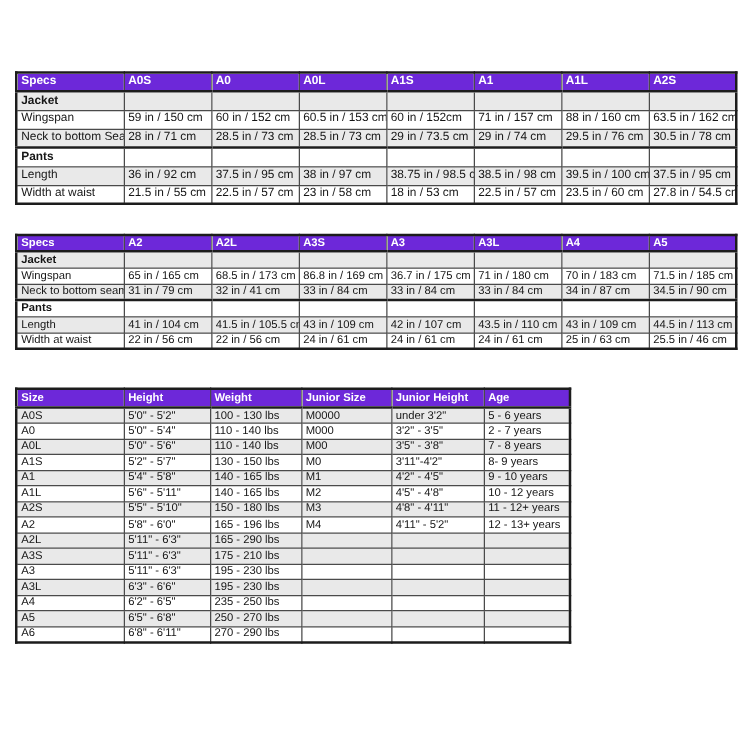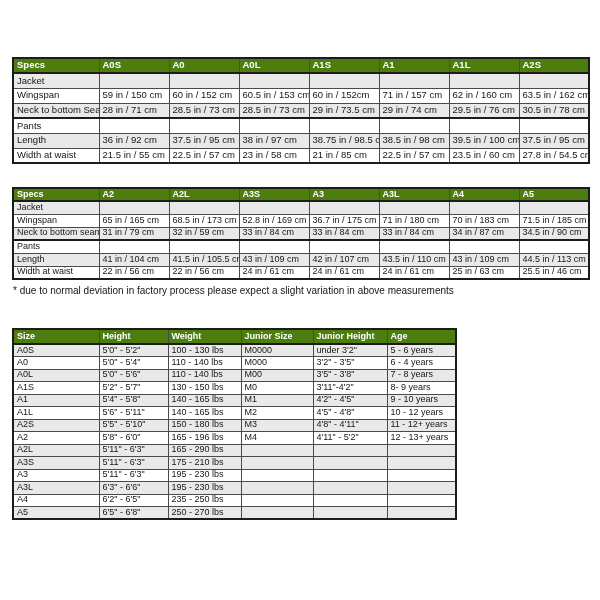--- a/index.html
+++ b/index.html
@@ -20,31 +20,31 @@
     border:1px solid #4a4a4a;
     padding:0 3px;
     font-size:9.5px;
     line-height:1.1;
     color:#161616;
     text-align:left;
     vertical-align:middle;
     white-space:nowrap;
     overflow:hidden;
   }
-  thead th { background:#4d7c0f; color:#ffffff; font-weight:bold; }
+  thead th { background:#6d28d9; color:#ffffff; font-weight:bold; }
   tr.shaded td { background:#e9e9e9; }
-  tr.section td { font-weight:normal; border-top:2px solid #1c1c1c; }
+  tr.section td { font-weight:bold; border-top:2px solid #1c1c1c; }
 
   #spec-table-1 { left:12px; top:57px;  width:576px; }
   #spec-table-1 tr { height:15px; }
   #spec-table-2 { left:12px; top:187px; width:576px; }
   #spec-table-2 tr { height:13px; }
   #spec-table-2 th, #spec-table-2 td { font-size:9px; }
 
-  #size-table { left:12px; top:328px; width:443px;padding-left:28px; }
+  #size-table { left:12px; top:310px; width:443px;padding-left:28px; }
   #size-table thead tr { height:15px; }
   #size-table tbody tr { height:12.5px; }
   #size-table th, #size-table td { font-size:9px; }
   #size-table thead th { border-bottom:2px solid #1c1c1c; }
 
   col.c-label { width:86px; }
   col.c-size  { width:70px; }
   col.s1 { width:86px; } col.s2 { width:69px; } col.s3 { width:73px; }
   col.s4 { width:72px; } col.s5 { width:74px; } col.s6 { width:69px; }
 
@@ -95,21 +95,21 @@
           <td></td>
           <td></td>
         </tr>
         <tr>
           <td>Wingspan</td>
           <td>59 in / 150 cm</td>
           <td>60 in / 152 cm</td>
           <td>60.5 in / 153 cm</td>
           <td>60 in / 152cm</td>
           <td>71 in / 157 cm</td>
-          <td>62 in / 160 cm</td>
+          <td>88 in / 160 cm</td>
           <td>63.5 in / 162 cm</td>
         </tr>
         <tr class="shaded">
           <td>Neck to bottom Seam</td>
           <td>28 in / 71 cm</td>
           <td>28.5 in / 73 cm</td>
           <td>28.5 in / 73 cm</td>
           <td>29 in / 73.5 cm</td>
           <td>29 in / 74 cm</td>
           <td>29.5 in / 76 cm</td>
@@ -133,21 +133,21 @@
           <td>38.75 in / 98.5 cm</td>
           <td>38.5 in / 98 cm</td>
           <td>39.5 in / 100 cm</td>
           <td>37.5 in / 95 cm</td>
         </tr>
         <tr>
           <td>Width at waist</td>
           <td>21.5 in / 55 cm</td>
           <td>22.5 in / 57 cm</td>
           <td>23 in / 58 cm</td>
-          <td>21 in / 85 cm</td>
+          <td>18 in / 53 cm</td>
           <td>22.5 in / 57 cm</td>
           <td>23.5 in / 60 cm</td>
           <td>27.8 in / 54.5 cm</td>
         </tr>
       </tbody>
   </table>
 
   <table id="spec-table-2">
     <colgroup>
       <col class="c-label">
@@ -179,30 +179,30 @@
           <td></td>
           <td></td>
           <td></td>
           <td></td>
           <td></td>
         </tr>
         <tr>
           <td>Wingspan</td>
           <td>65 in / 165 cm</td>
           <td>68.5 in / 173 cm</td>
-          <td>52.8 in / 169 cm</td>
+          <td>86.8 in / 169 cm</td>
           <td>36.7 in / 175 cm</td>
           <td>71 in / 180 cm</td>
           <td>70 in / 183 cm</td>
           <td>71.5 in / 185 cm</td>
         </tr>
         <tr class="shaded">
           <td>Neck to bottom seam</td>
           <td>31 in / 79 cm</td>
-          <td>32 in / 59 cm</td>
+          <td>32 in / 41 cm</td>
           <td>33 in / 84 cm</td>
           <td>33 in / 84 cm</td>
           <td>33 in / 84 cm</td>
           <td>34 in / 87 cm</td>
           <td>34.5 in / 90 cm</td>
         </tr>
         <tr class="section">
           <td>Pants</td>
           <td></td>
           <td></td>
@@ -228,21 +228,20 @@
           <td>22 in / 56 cm</td>
           <td>24 in / 61 cm</td>
           <td>24 in / 61 cm</td>
           <td>24 in / 61 cm</td>
           <td>25 in / 63 cm</td>
           <td>25.5 in / 46 cm</td>
         </tr>
       </tbody>
   </table>
 
-  <p class="note">* due to normal deviation in factory process please expect a slight variation in above measurements</p>
 
   <table id="size-table">
     <colgroup>
       <col class="s1">
         <col class="s2">
         <col class="s3">
         <col class="s4">
         <col class="s5">
         <col class="s6">
     </colgroup>
@@ -264,21 +263,21 @@
           <td>M0000</td>
           <td>under 3'2"</td>
           <td>5 - 6 years</td>
         </tr>
         <tr>
           <td>A0</td>
           <td>5'0" - 5'4"</td>
           <td>110 - 140 lbs</td>
           <td>M000</td>
           <td>3'2" - 3'5"</td>
-          <td>6 - 4 years</td>
+          <td>2 - 7 years</td>
         </tr>
         <tr class="shaded">
           <td>A0L</td>
           <td>5'0" - 5'6"</td>
           <td>110 - 140 lbs</td>
           <td>M00</td>
           <td>3'5" - 3'8"</td>
           <td>7 - 8 years</td>
         </tr>
         <tr>
@@ -362,16 +361,24 @@
           <td></td>
         </tr>
         <tr class="shaded">
           <td>A5</td>
           <td>6'5" - 6'8"</td>
           <td>250 - 270 lbs</td>
           <td></td>
           <td></td>
           <td></td>
         </tr>
+        <tr>
+          <td>A6</td>
+          <td>6'8" - 6'11"</td>
+          <td>270 - 290 lbs</td>
+          <td></td>
+          <td></td>
+          <td></td>
+        </tr>
       </tbody>
   </table>
 
 </div>
 
 </body></html>

